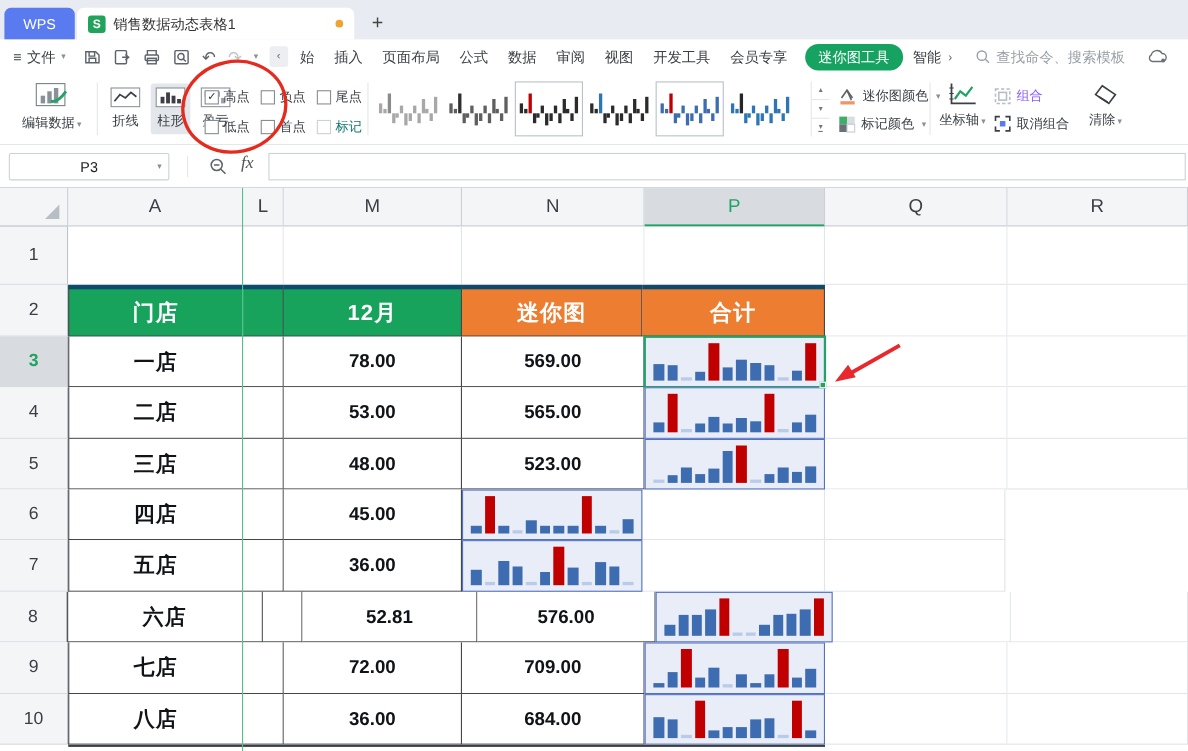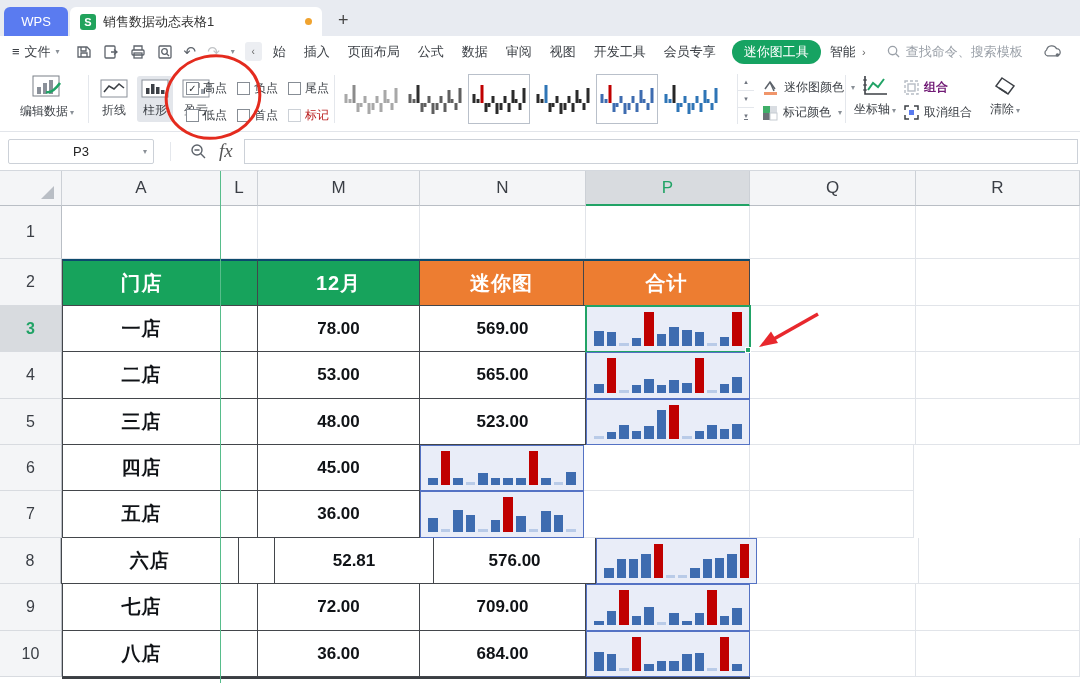--- a/index.html
+++ b/index.html
@@ -35,62 +35,62 @@
   
   .ribbon { position:absolute; top:67px; left:0; right:0; height:65px; background:#fff; border-bottom:1px solid #e2e5ea; font-size:12px; color:#3c4046; }
   .vsep { position:absolute; top:8px; height:48px; width:1px; background:#e4e7ec; }
   .g-edit { position:absolute; left:8px; top:7px; width:78px; display:flex; flex-direction:column; align-items:center; gap:3px; }
   .g-types { position:absolute; left:96px; top:9px; display:flex; gap:5px; }
   .type { width:36px; display:flex; flex-direction:column; align-items:center; gap:4px; padding:3px 2px; border-radius:3px; }
   .type.sel { background:#e3e6eb; }
   .g-points { position:absolute; left:186px; top:13px; display:grid; grid-template-columns:auto auto auto; column-gap:10px; row-gap:10px; }
   .cb { display:flex; align-items:center; gap:4px; }
   .box { width:13px; height:13px; border:1px solid #878d95; background:#fff; font-size:10px; display:flex; align-items:center; justify-content:center; color:#2a2e33; flex:0 0 auto; }
-  .cb.dis { color:#b91c1c; } .cb.dis .box { border-color:#ccd1d7; }
+  .cb.dis { color:#0f766e; } .cb.dis .box { border-color:#ccd1d7; }
   .gallery { position:absolute; left:340px; top:7px; display:flex; gap:2px; }
   .tile { width:62px; height:50px; position:relative; display:flex; padding:4px 3px; border:1px solid transparent; background:#fff; }
   .tile.tsel { border:1px solid #b9c0ca; }
   .gslot { flex:1; position:relative; }
   .gbar { position:absolute; left:50%; transform:translateX(-50%); width:3px; }
   .gscroll { position:absolute; left:737px; top:7px; width:17px; height:50px; display:flex; flex-direction:column; border-left:1px solid #e4e7ec; }
   .gsbtn { flex:1; display:flex; align-items:center; justify-content:center; font-size:7px; color:#707680; border-bottom:1px solid #e4e7ec; }
   .gsbtn:last-child { border-bottom:none; }
   .gsbtn.more span { border-bottom:1px solid #707680; line-height:7px; }
   .g-colors { position:absolute; left:762px; top:8px; }
   .crow { display:flex; align-items:center; gap:5px; height:25px; }
   .g-axis { position:absolute; left:851px; top:7px; width:48px; display:flex; flex-direction:column; align-items:center; gap:3px; }
   .g-group { position:absolute; left:903px; top:8px; }
   .grow { display:flex; align-items:center; gap:4px; height:25px; }
-  .grayed { color:#701a75;font-weight:bold; }
+  .grayed { color:#8b5cf6; }
   .g-clear { position:absolute; left:984px; top:7px; width:42px; display:flex; flex-direction:column; align-items:center; gap:3px; }
   .ddn { font-size:8px; color:#8a9097; margin-left:2px; }
 
   
   .fbar { position:absolute; top:132px; left:0; right:0; height:39px; background:#fff; border-bottom:1px solid #d4d8de; }
   .namebox { position:absolute; left:8px; top:7px; width:146px; height:25px; border:1px solid #ccd1d8; border-radius:2px; background:#fff; display:flex; align-items:center; justify-content:center; font-size:13px; color:#222; }
   .namebox .nb-arrow { position:absolute; right:6px; font-size:8px; color:#8a9097; }
   .fsep { position:absolute; left:170px; top:10px; height:19px; width:1px; background:#e4e7ec; }
   .zicon { position:absolute; left:190px; top:11px; }
-  .fx { position:absolute; left:219px; top:8px; font-family:"Liberation Serif",serif; font-style:italic; font-size:19px; color:#555; }
+  .fx { position:absolute; left:219px; top:8px; font-family:"Liberation Serif",serif; font-style:italic; font-size:16px; color:#555; }
   .finput { position:absolute; left:244px; right:2px; top:7px; height:25px; border:1px solid #ccd1d8; background:#fff; font-size:13px; padding:3px 6px; color:#222; }
 
   
   .sheet { position:absolute; top:171px; left:0; width:1080px; height:512px; background:#fff; overflow:hidden; }
   .chrow { display:flex; height:35px; }
   .ch { background:#f4f5f7; border-right:1px solid #ccd0d6; border-bottom:1px solid #b9bec5; display:flex; align-items:center; justify-content:center; font-size:17px; color:#3a3e45; }
   .ch.sel { background:#d8dbdf; color:#21a366; border-bottom:2px solid #21a366; }
   .corner { position:relative; }
   .corner::after { content:""; position:absolute; right:7px; bottom:6px; width:0; height:0; border-left:13px solid transparent; border-bottom:13px solid #b9bec5; }
   .shrow { display:flex; }
   .rh { background:#f4f5f7; border-right:1px solid #b9bec5; border-bottom:1px solid #d8dbe0; display:flex; align-items:center; justify-content:center; font-size:16px; color:#3a3e45; }
   .rh.sel { background:#d8dbdf; color:#21a366; font-weight:600; }
   .c { background:#fff; border-right:1px solid #e1e4e9; border-bottom:1px solid #e1e4e9; }
   .tb { background:#fff; border-right:1px solid #43464b; border-bottom:1px solid #43464b; display:flex; align-items:center; justify-content:center; }
   .tb.first { border-left:1px solid #43464b; }
-  .tb.top { border-top:2px solid #0c4a6e; }
+  .tb.top { border-top:4px solid #0c4a6e; }
   .hgreen { background:#17a35c; color:#fff; font-weight:700; font-size:20px; letter-spacing:1px; }
   .horange { background:#ed7d31; color:#fff; font-weight:700; font-size:20px; letter-spacing:1px; }
   .t-store { font-size:19px; font-weight:700; color:#101317; letter-spacing:1px; }
   .t-num { font-size:17px; font-weight:700; color:#101317; }
   .spark { position:relative; background:#e9edf8; border:1px solid #5472c4; }
   .spark .bars { position:absolute; left:7px; right:7px; top:5px; bottom:5px; display:flex; align-items:flex-end; gap:3px; }
   .sbar { flex:1; background:#3e6cb0; }
   .sbar.r { background:#c00000; }
   .sbar.l { background:#b9cbe8; height:3px !important; }
   .spark.csel { outline:2px solid #21a366; outline-offset:-1px; }

